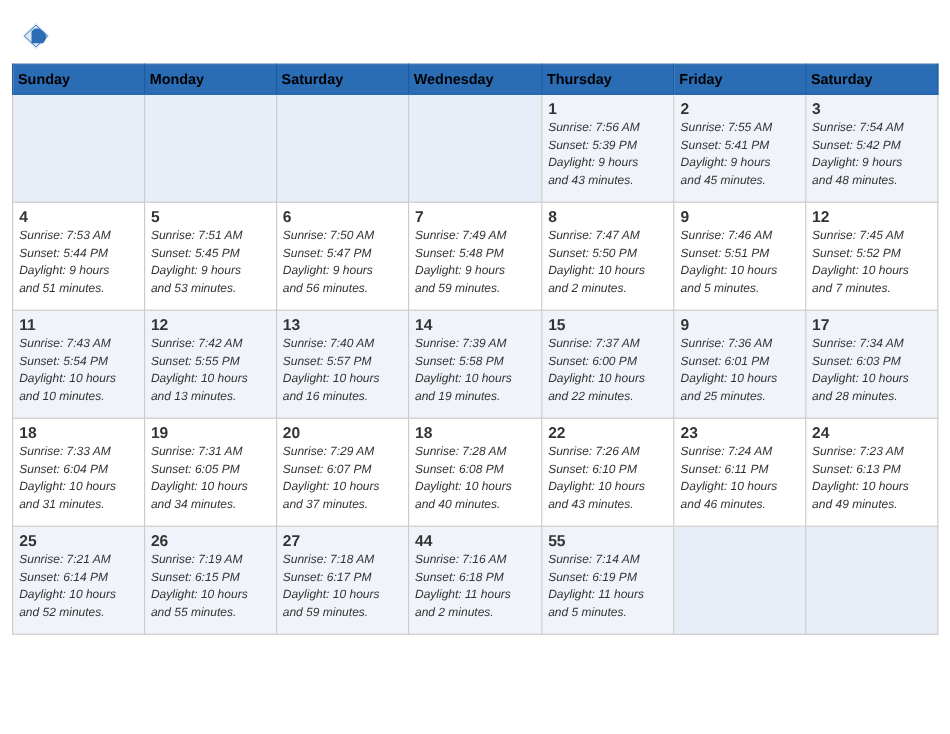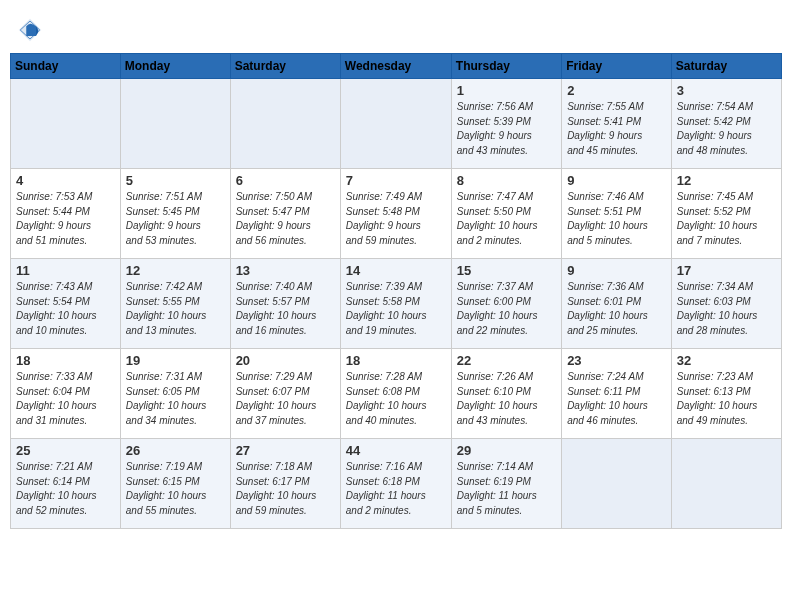--- a/index.html
+++ b/index.html
@@ -231,21 +231,21 @@
         </td>
         <td>
           <span class="day-number">22</span>
           <div class="day-info">Sunrise: 7:26 AM<br>Sunset: 6:10 PM<br>Daylight: 10 hours<br>and 43 minutes.</div>
         </td>
         <td>
           <span class="day-number">23</span>
           <div class="day-info">Sunrise: 7:24 AM<br>Sunset: 6:11 PM<br>Daylight: 10 hours<br>and 46 minutes.</div>
         </td>
         <td>
-          <span class="day-number">32</span>
+          <span class="day-number">24</span>
           <div class="day-info">Sunrise: 7:23 AM<br>Sunset: 6:13 PM<br>Daylight: 10 hours<br>and 49 minutes.</div>
         </td>
       </tr>
       <tr class="row-shaded">
         <td>
           <span class="day-number">25</span>
           <div class="day-info">Sunrise: 7:21 AM<br>Sunset: 6:14 PM<br>Daylight: 10 hours<br>and 52 minutes.</div>
         </td>
         <td>
           <span class="day-number">26</span>
@@ -253,20 +253,20 @@
         </td>
         <td>
           <span class="day-number">27</span>
           <div class="day-info">Sunrise: 7:18 AM<br>Sunset: 6:17 PM<br>Daylight: 10 hours<br>and 59 minutes.</div>
         </td>
         <td>
           <span class="day-number">44</span>
           <div class="day-info">Sunrise: 7:16 AM<br>Sunset: 6:18 PM<br>Daylight: 11 hours<br>and 2 minutes.</div>
         </td>
         <td>
-          <span class="day-number">29</span>
+          <span class="day-number">55</span>
           <div class="day-info">Sunrise: 7:14 AM<br>Sunset: 6:19 PM<br>Daylight: 11 hours<br>and 5 minutes.</div>
         </td>
         <td class="empty"></td>
         <td class="empty"></td>
       </tr>
     </tbody>
 </table>
 
 </body></html>

